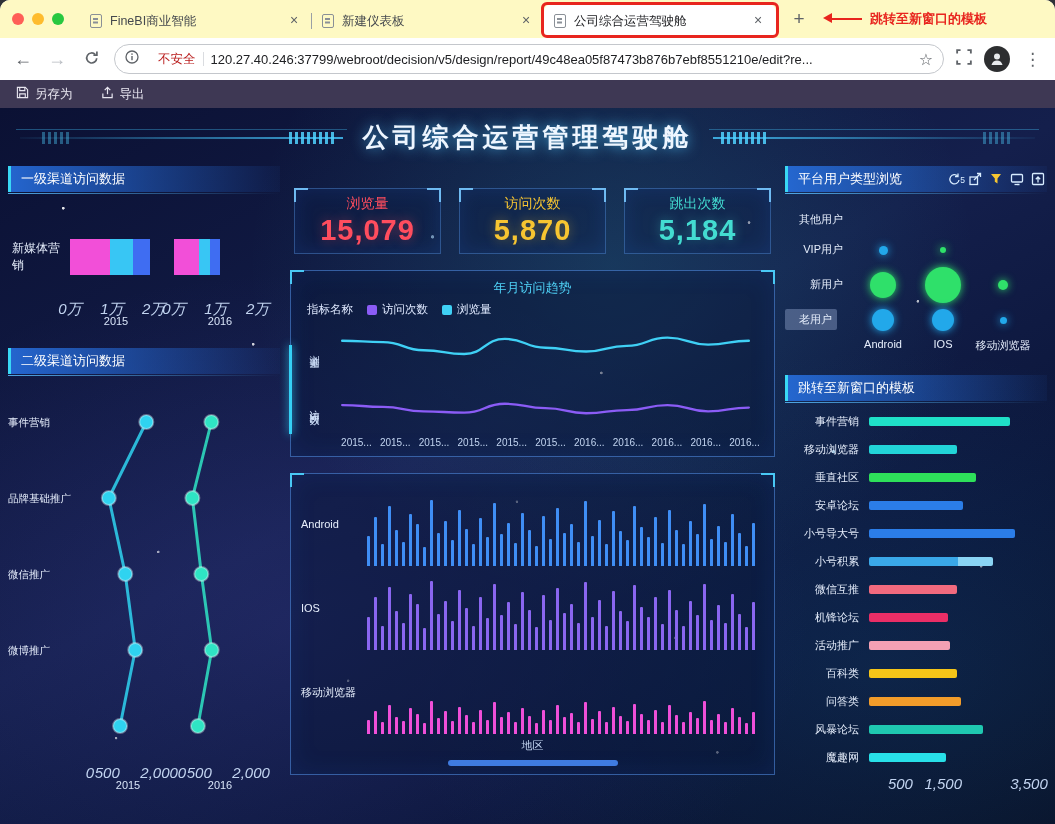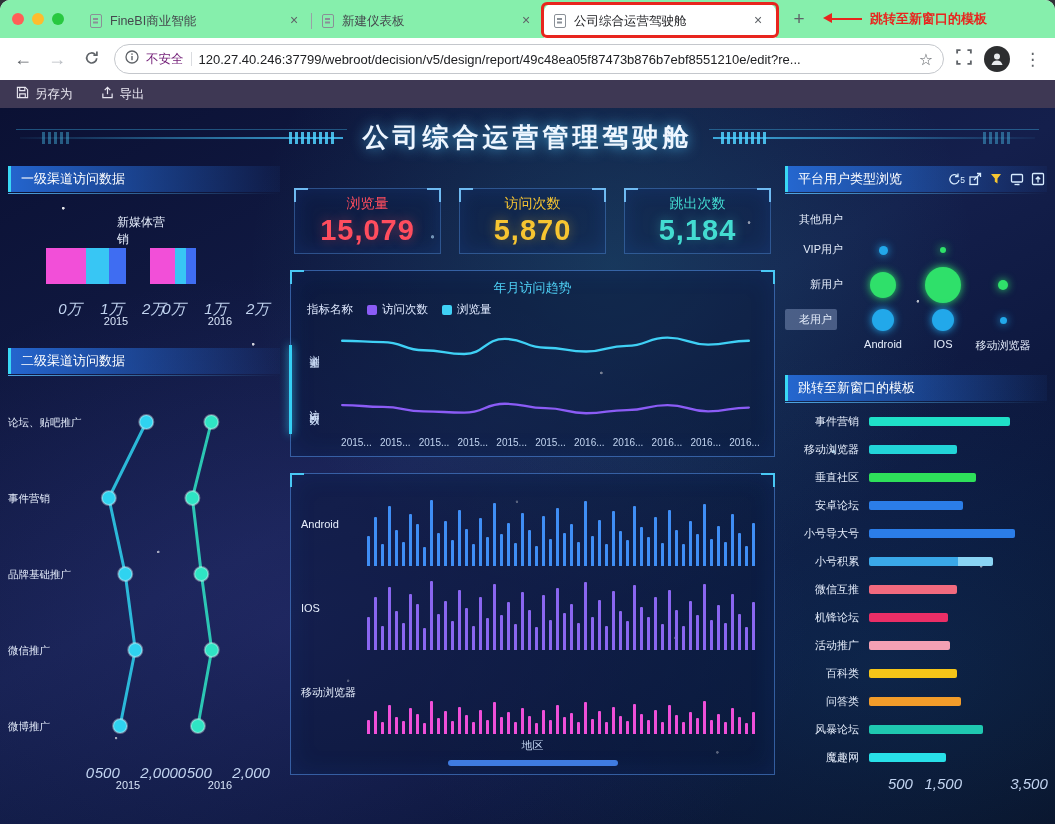--- a/index.html
+++ b/index.html
@@ -1,21 +1,21 @@
 <!DOCTYPE html>
 <html><head>
 <meta charset="utf-8">
 <style>
   * { margin:0; padding:0; box-sizing:border-box; }
   html,body { width:1055px; height:824px; overflow:hidden; background:#2f3237;
     font-family:"Liberation Sans","DejaVu Sans",sans-serif; }
   .screen { width:1055px; height:824px; background:#fff; border-radius:10px 10px 0 0; overflow:hidden; position:relative; }
 
   
-  .tabstrip { height:38px; background:#86efac; display:flex; align-items:flex-end; padding-left:12px; position:relative; }
+  .tabstrip { height:38px; background:#fef9c3; display:flex; align-items:flex-end; padding-left:12px; position:relative; }
   .traffic { display:flex; gap:8px; align-self:center; margin-right:16px; }
   .light { width:12px; height:12px; border-radius:50%; }
   .light.red{background:#ff5f57}.light.yellow{background:#febc2e}.light.green{background:#28c840}
   .tabs { display:flex; height:38px; align-items:flex-end; }
   .tab { width:232px; height:34px; display:flex; align-items:center; gap:8px; padding:0 10px;
     font-size:12.5px; color:#45494e; position:relative; border-radius:8px 8px 0 0; }
   .tab.active { background:#fff; color:#202124; }
   .tab:not(.active)::after { content:""; position:absolute; right:0; top:9px; height:16px; width:1px; background:#9aa0a6; }
   .fav { width:12px; height:14px; border:1.5px solid #8a9097; border-radius:2px; flex:none; position:relative; }
   .fav::after{content:"";position:absolute;left:2px;top:3px;width:5px;height:1.5px;background:#8a9097;box-shadow:0 3.5px 0 #8a9097;}
@@ -25,21 +25,21 @@
   .newtab { width:30px; height:30px; font-size:19px; color:#5f6368; display:flex; align-items:center; justify-content:center; align-self:center; margin-left:8px; }
   .annotation { display:flex; align-items:center; gap:8px; color:#e8251e; font-weight:bold; font-size:13px; margin-left:8px; align-self:center; }
   .arrow-line { width:30px; height:2.5px; background:#e8251e; position:relative; margin-left:10px; }
   .arrow-line::before { content:""; position:absolute; left:-9px; top:-4.4px; border-top:5.5px solid transparent; border-bottom:5.5px solid transparent; border-right:9px solid #e8251e; }
 
   
   .addressbar { height:42px; background:#fff; display:flex; align-items:center; padding:0 12px; gap:12px; }
   .nav-ic { font-size:18px; color:#5f6368; width:22px; text-align:center; }
   .nav-ic.disabled { color:#b8bcc2; }
   .omnibox { flex:1; height:30px; border:1px solid #c4c7cc; border-radius:15px; display:flex; align-items:center; padding:0 10px; gap:7px; background:#fff; min-width:0; }
-  .security { font-size:12.5px; color:#701a75; white-space:nowrap; }
+  .security { font-size:12.5px; color:#b91c1c; white-space:nowrap;margin-left:12px; }
   .odiv { width:1px; height:14px; background:#dadce0; }
   .url { flex:1; color:#202124; font-size:13px; white-space:nowrap; overflow:hidden; text-overflow:ellipsis; }
   .star { font-size:16px; color:#5f6368; }
   .avatar { width:26px; height:26px; border-radius:50%; background:#2d2e30; display:flex; align-items:center; justify-content:center; }
   .menu-dots { font-size:17px; color:#5f6368; padding:0 2px; }
 
   
   .app-toolbar { height:28px; background:#3e3854; display:flex; align-items:center; gap:28px; padding:0 16px; color:#e8e6f0; font-size:12.5px; }
   .tool-item { display:flex; gap:6px; align-items:center; }
 
@@ -85,21 +85,21 @@
     border-left:3px solid #39d8f5; position:relative; display:flex; align-items:center; }
   .p-header::after { content:""; position:absolute; left:-3px; right:0; bottom:-2px; height:1px;
     background:linear-gradient(90deg, rgba(90,190,255,.85), rgba(90,190,255,0)); }
   .ph-title { flex:none;text-align:right; }
   .ph-spacer { flex:1; }
   .icon-btn { width:18px; height:18px; display:flex; align-items:center; justify-content:center; margin-left:3px; position:relative; }
   .icon-badge { position:absolute; right:-2px; top:-3px; font-size:8.5px; color:#d8ecff; }
 
   
   .lv1-chart { padding-top:22px; }
-  .lv1-row { display:flex; align-items:center; height:86px;flex-direction:column; }
+  .lv1-row { display:flex; align-items:center; height:86px; }
   .lv1-label { width:62px; font-size:12px; color:#e6eefc; padding-left:4px; }
   .lv1-groups { display:flex; gap:12px; }
   .lv1-panel { width:92px; display:flex; align-items:center; }
   .lv1-bar { height:36px; display:flex; }
   .seg { height:100%; display:inline-block; }
   .lv1-axis { position:relative; height:34px; margin-left:62px; }
   .tickabs { position:absolute; top:0; transform:translateX(-50%); font-size:15px; color:#c2d4f0; white-space:nowrap;font-style:italic; }
   .yearabs { position:absolute; top:15px; transform:translateX(-50%); font-size:11px; color:#d8e4f8; }
 
   
@@ -306,21 +306,20 @@
               <span class="tickabs" style="left: 187.636px;">2万</span>
               <span class="yearabs" style="left: 150px;">2016</span>
             </div>
         </div>
 
         <div class="p-header" style="margin-top:14px">
           <span class="ph-title">二级渠道访问数据</span>
         </div>
         <div class="lv2-wrap">
           <div class="lv2-labels">
-              <div class="lv2-label">论坛、贴吧推广</div>
               <div class="lv2-label">事件营销</div>
               <div class="lv2-label">品牌基础推广</div>
               <div class="lv2-label">微信推广</div>
               <div class="lv2-label">微博推广</div>
             </div>
           <svg width="188" height="380">
               <polyline points="64.30909090909091,38 26.827272727272728,114 43.236363636363635,190 53.25454545454546,266 38.054545454545455,342" fill="none" stroke="#2fd3f0" stroke-width="3" stroke-opacity="0.85"></polyline>
               <circle cx="64.30909090909091" cy="38" r="7" fill="#2fd3f0" stroke="rgba(255,255,255,0.35)" stroke-width="2"></circle>
               <circle cx="26.827272727272728" cy="114" r="7" fill="#2fd3f0" stroke="rgba(255,255,255,0.35)" stroke-width="2"></circle>
               <circle cx="43.236363636363635" cy="190" r="7" fill="#2fd3f0" stroke="rgba(255,255,255,0.35)" stroke-width="2"></circle>

